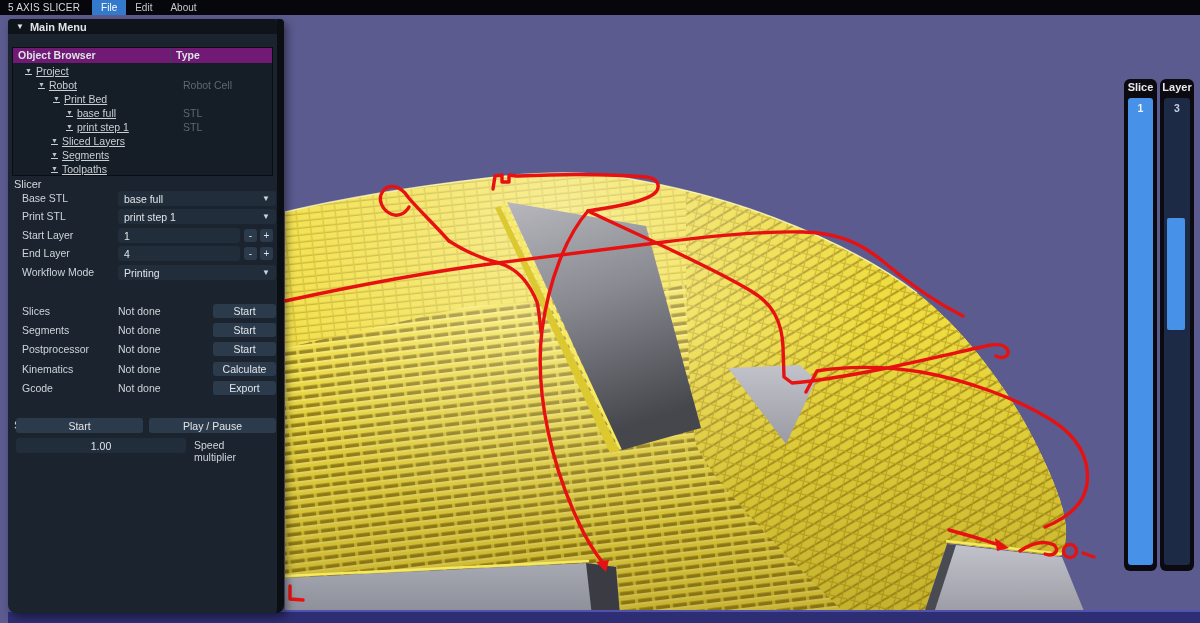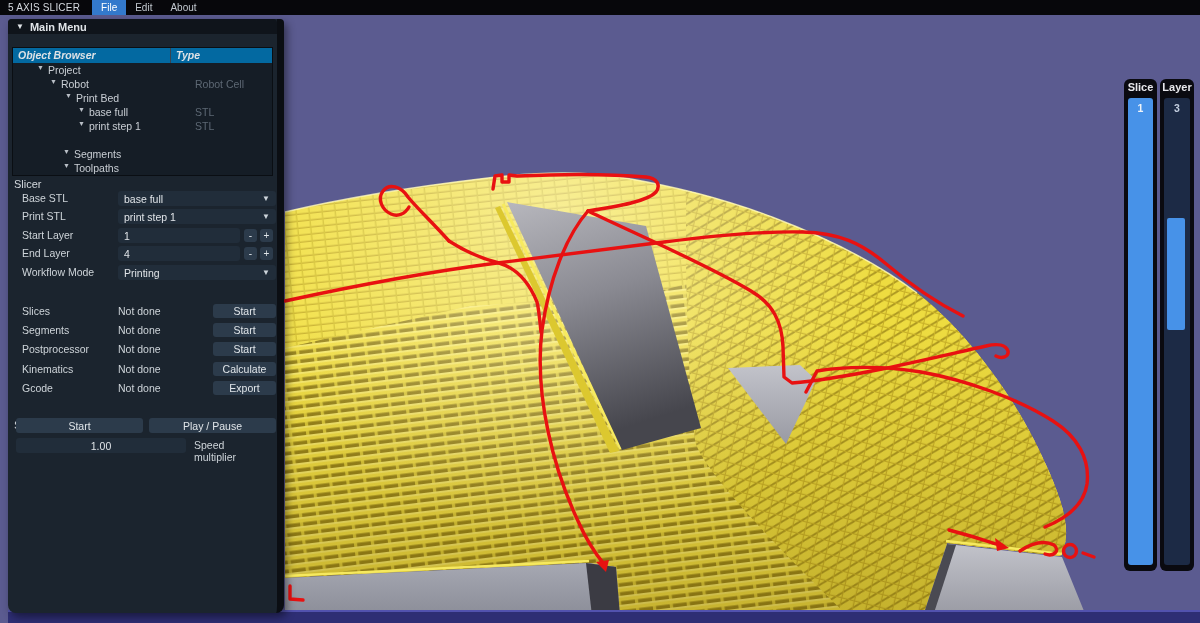--- a/index.html
+++ b/index.html
@@ -34,27 +34,27 @@
     border-radius:4px 4px 0 0;display:flex;align-items:center;gap:6px;
     padding-left:8px;font-size:11px;font-weight:bold;color:#e0e4e8;
   }
   #panel-header .tri{font-size:8px;color:#e0e4e8;}
 
   #obox{
     position:absolute;left:4px;top:28px;width:261px;height:129px;
     background:#151d26;border:1px solid #0a0e13;box-sizing:border-box;
   }
   #obhead{
-    position:absolute;left:0;top:0;right:0;height:15px;background:#0369a1;
-    color:#dde2e6;font-weight:bold;font-style:italic;
+    position:absolute;left:0;top:0;right:0;height:15px;background:#701a75;
+    color:#dde2e6;font-weight:bold;
   }
   #obhead .c1{position:absolute;left:5px;top:1px;}
   #obhead .c2{position:absolute;left:163px;top:1px;}
   #obhead .div{position:absolute;left:157px;top:0;bottom:0;width:1px;background:#3a4450;}
-  .trow{position:absolute;left:16px;right:0;height:13px;display:flex;align-items:flex-start;color:#c9ced4;}
+  .trow{position:absolute;left:4px;right:0;height:13px;display:flex;align-items:center;color:#c9ced4;text-decoration:underline;}
   .trow .tri{font-size:7px;color:#b9bfc6;margin-right:4px;}
   .trow .ttype{position:absolute;left:166px;color:#5d6874;}
 
   .sec{position:absolute;left:6px;font-size:11px;color:#d3d8dd;}
   .row{position:absolute;left:0;right:10px;height:15px;}
   .lbl{position:absolute;left:14px;top:1px;color:#ced4d9;}
   .dd{
     position:absolute;left:110px;width:158px;height:15px;background:#212d3a;
     border-radius:3px;box-sizing:border-box;display:flex;align-items:center;
     padding:0 6px;color:#e0e4e8;cursor:default;
@@ -235,20 +235,25 @@
     <div class="trow" style="top:58px">
         <span class="tri" style="margin-left:49px">▼</span>
         <span>base full</span>
         <span class="ttype">STL</span>
       </div>
     <div class="trow" style="top:72px">
         <span class="tri" style="margin-left:49px">▼</span>
         <span>print step 1</span>
         <span class="ttype">STL</span>
       </div>
+    <div class="trow" style="top:86px">
+        <span class="tri" style="margin-left:34px">▼</span>
+        <span>Sliced Layers</span>
+        <span class="ttype"></span>
+      </div>
     <div class="trow" style="top:100px">
         <span class="tri" style="margin-left:34px">▼</span>
         <span>Segments</span>
         <span class="ttype"></span>
       </div>
     <div class="trow" style="top:114px">
         <span class="tri" style="margin-left:34px">▼</span>
         <span>Toolpaths</span>
         <span class="ttype"></span>
       </div>

